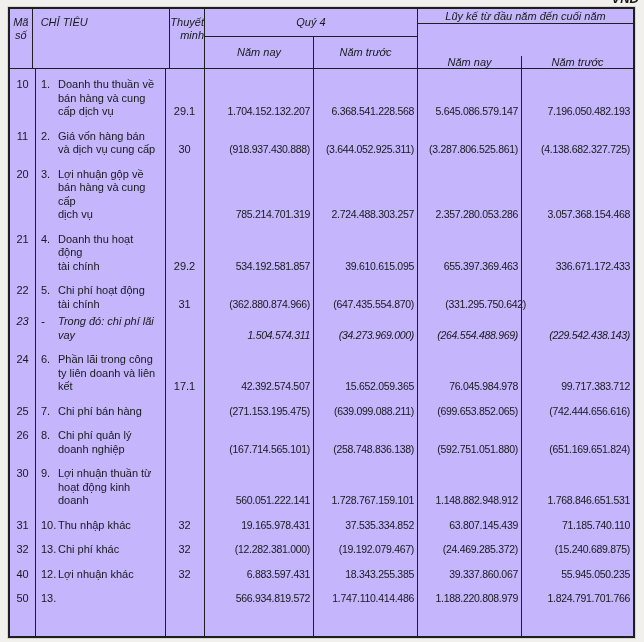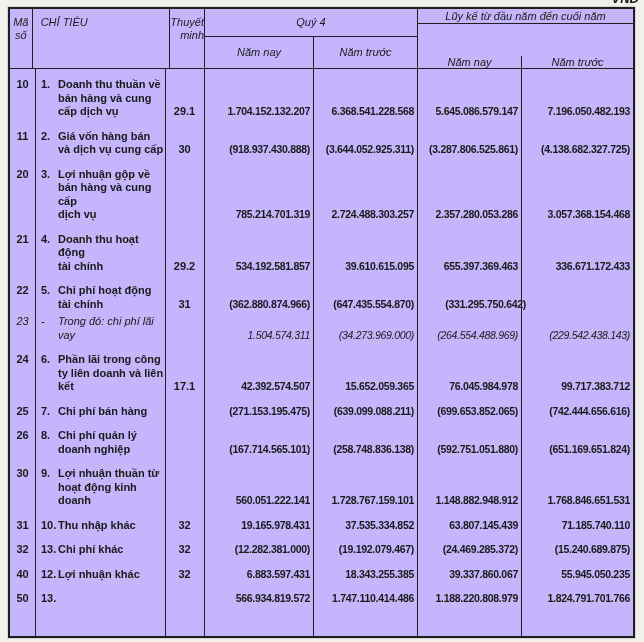--- a/index.html
+++ b/index.html
@@ -68,21 +68,21 @@
     position: absolute;
     top: 0; bottom: 0;
     width: 1px;
     background: #1f1f1f;
   }
   .vl1 { left: 25px; }  .vl2 { left: 155px; } .vl3 { left: 194px; }
   .vl4 { left: 303px; } .vl5 { left: 407px; } .vl6 { left: 511px; }
   .trow {
     display: flex;
     margin-bottom: 11px;
-    font-weight: bold;
+    font-weight: normal;
     font-size: 11px;
     line-height: 13.5px;
   }
   .trow.tight { margin-bottom: 4px; }
   .trow.italic { font-weight: normal; font-style: italic; }
   .cell { flex: none; }
   .c1 { width: 25px; text-align: center; }
   .c2 { width: 130px; display: flex; padding-left: 6px; }
   .c2 .num { flex: none; width: 17px; }
   .c2 .ltext { flex: 1; white-space: pre-line; }

